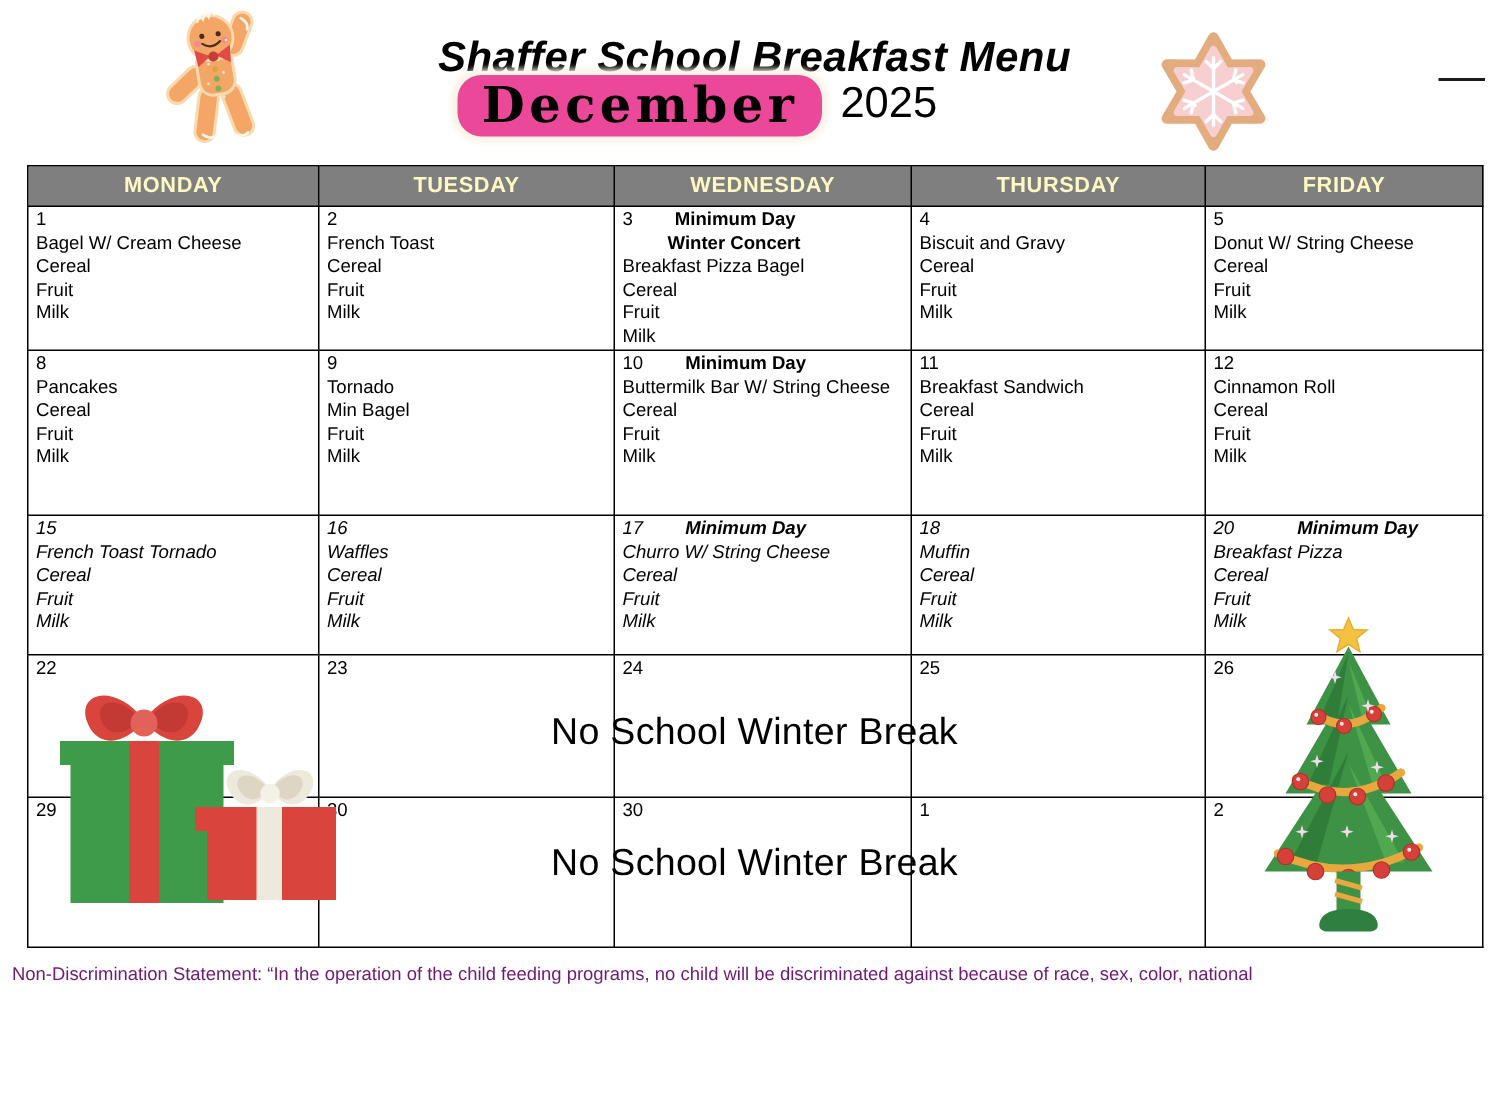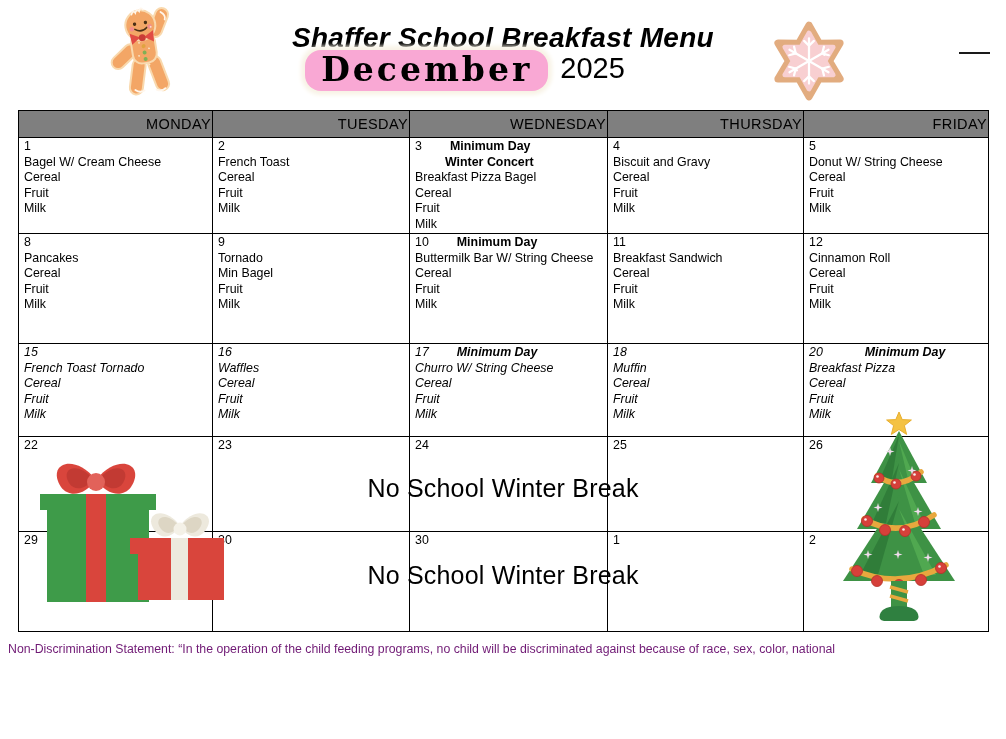--- a/index.html
+++ b/index.html
@@ -4,37 +4,37 @@
 <style>
   html,body{margin:0;padding:0;background:#fff;}
   .page{position:relative;width:1006px;height:739px;background:#fff;overflow:hidden;
         font-family:"Liberation Sans", sans-serif;color:#000;}
 
   
   .main-title{position:absolute;top:22px;left:0;width:100%;text-align:center;
               font-size:28px;font-weight:bold;font-style:italic;letter-spacing:.3px;}
   .subtitle{position:absolute;top:50px;left:0;width:100%;text-align:center;}
   .subtitle-inner{display:inline-block;transform:translateX(-38px);white-space:nowrap;}
-  .month-blob{display:inline-block;background:#f9a8d4;border-radius:16px;padding:0 16px 2px 16px;
+  .month-blob{display:inline-block;background:#ec4899;border-radius:16px;padding:0 16px 2px 16px;
               box-shadow:0 0 4px 4px #f8f3e6;}
   .month-text{font-family:"DejaVu Serif", serif;font-weight:bold;font-size:33px;letter-spacing:3px;}
   .year-text{font-size:29px;margin-left:12px;vertical-align:3px;}
   .corner-dash{position:absolute;left:959px;top:52px;width:31px;height:2px;background:#1a1a1a;}
 
   .deco{position:absolute;}
   #gingerbread{left:103px;top:5px;}
   #snowflake{left:766px;top:21px;}
   #presents{left:34px;top:450px;}
   #tree{left:820px;top:411px;}
 
   
   table.calendar{position:absolute;top:110px;left:18px;width:970px;border-collapse:collapse;
                  table-layout:fixed;}
-  table.calendar th{background:#7f7f7f;color:#000000;border:1px solid #000;height:24px;
-                    font-size:14.5px;font-weight:normal;letter-spacing:.4px;text-align:right;}
+  table.calendar th{background:#7f7f7f;color:#fef9c3;border:1px solid #000;height:24px;
+                    font-size:14.5px;font-weight:bold;letter-spacing:.4px;}
   table.calendar td{border:1px solid #000;vertical-align:top;padding:1px 3px 0 5px;
                     font-size:12.4px;line-height:15.6px;overflow:hidden;}
   tr.week-0 td{height:94px;}
   tr.week-1 td{height:108px;}
   tr.week-2 td{height:91px;font-style:italic;}
   tr.week-3 td{height:93px;}
   tr.week-4 td{height:98px;}
   .day-head{display:flex;align-items:baseline;}
   .daynum{font-size:12.4px;}
   .flag{font-weight:bold;margin-left:28px;white-space:nowrap;}

